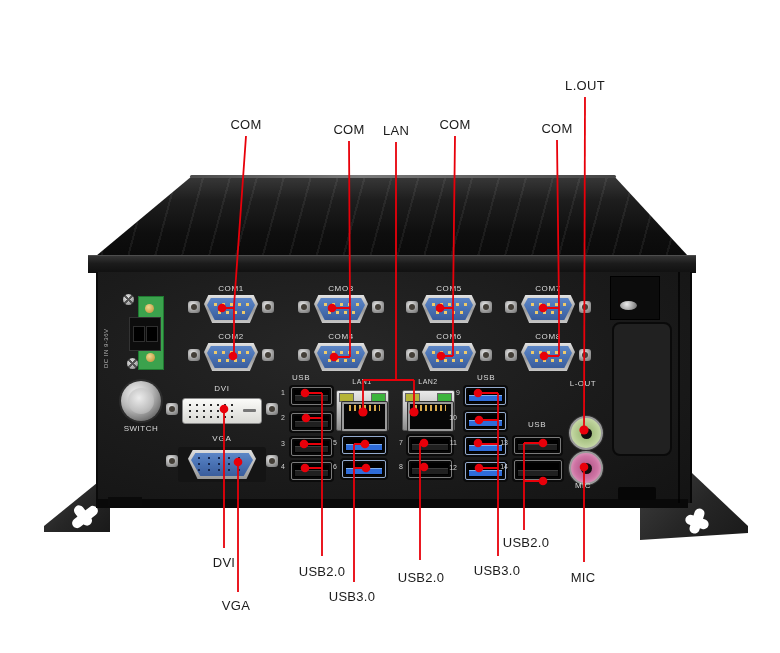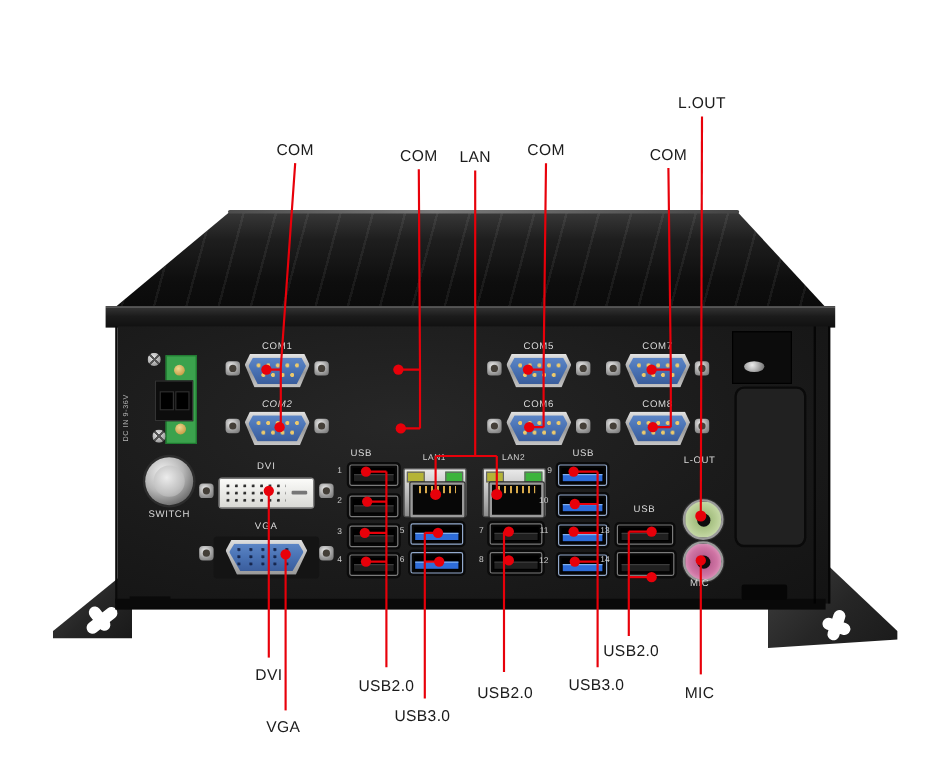--- a/index.html
+++ b/index.html
@@ -170,41 +170,59 @@
 
   <div class="db9 z4" style="left:186px;top:284px;">
     <span class="plabel">COM1</span>
     <div class="hexscrew" style="left:2px;top:17px;"></div>
     <div class="hexscrew" style="right:2px;top:17px;"></div>
     <div class="shell"></div>
     <div class="face"></div>
     <div class="pins5"></div>
     <div class="pins4"></div>
   </div>
+  <div class="db9 z4" style="left:296px;top:284px;">
+    <span class="plabel">CMO3</span>
+    <div class="hexscrew" style="left:2px;top:17px;"></div>
+    <div class="hexscrew" style="right:2px;top:17px;"></div>
+    <div class="shell"></div>
+    <div class="face"></div>
+    <div class="pins5"></div>
+    <div class="pins4"></div>
+  </div>
   <div class="db9 z4" style="left:404px;top:284px;">
     <span class="plabel">COM5</span>
     <div class="hexscrew" style="left:2px;top:17px;"></div>
     <div class="hexscrew" style="right:2px;top:17px;"></div>
     <div class="shell"></div>
     <div class="face"></div>
     <div class="pins5"></div>
     <div class="pins4"></div>
   </div>
   <div class="db9 z4" style="left:503px;top:284px;">
     <span class="plabel">COM7</span>
     <div class="hexscrew" style="left:2px;top:17px;"></div>
     <div class="hexscrew" style="right:2px;top:17px;"></div>
     <div class="shell"></div>
     <div class="face"></div>
     <div class="pins5"></div>
     <div class="pins4"></div>
   </div>
 
-  <div class="db9 z4" style="left:186px;top:332px;font-style:italic;">
+  <div class="db9 z4" style="left:186px;top:332px;">
     <span class="plabel">COM2</span>
+    <div class="hexscrew" style="left:2px;top:17px;"></div>
+    <div class="hexscrew" style="right:2px;top:17px;"></div>
+    <div class="shell"></div>
+    <div class="face"></div>
+    <div class="pins5"></div>
+    <div class="pins4"></div>
+  </div>
+  <div class="db9 z4" style="left:296px;top:332px;">
+    <span class="plabel">COM4</span>
     <div class="hexscrew" style="left:2px;top:17px;"></div>
     <div class="hexscrew" style="right:2px;top:17px;"></div>
     <div class="shell"></div>
     <div class="face"></div>
     <div class="pins5"></div>
     <div class="pins4"></div>
   </div>
   <div class="db9 z4" style="left:404px;top:332px;">
     <span class="plabel">COM6</span>
     <div class="hexscrew" style="left:2px;top:17px;"></div>

